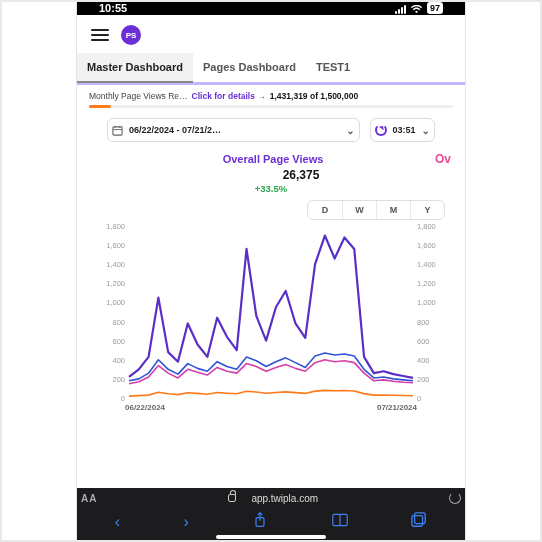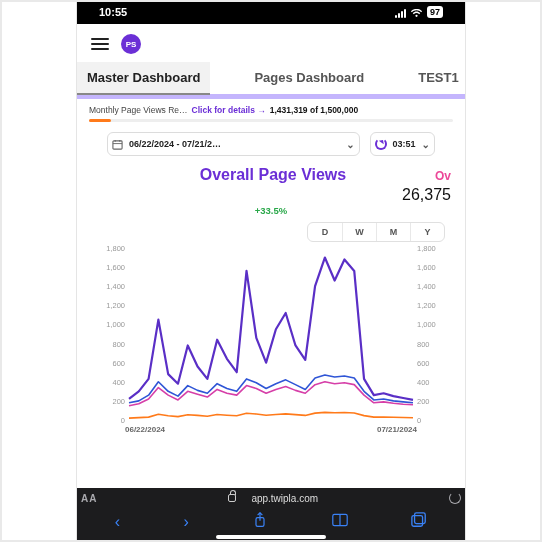--- a/index.html
+++ b/index.html
@@ -1,37 +1,37 @@
 <!DOCTYPE html>
 <html><head>
 <meta charset="utf-8">
 <style>
   * { box-sizing: border-box; margin: 0; padding: 0; }
   body { font-family: -apple-system, BlinkMacSystemFont, "Segoe UI", Helvetica, Arial, sans-serif; background: #fff; width: 542px; height: 542px; overflow: hidden; position: relative; }
 
   .phone { position: absolute; left: 76px; top: 0; width: 390px; height: 542px; background: #fff; border-left: 1px solid #e5e5e5; border-right: 1px solid #e5e5e5; display: flex; flex-direction: column; overflow: hidden; }
 
   
-  .status { height: 24px; background: #000; color: #fff; display: flex; align-items: center; justify-content: space-between; padding: 0 22px; font-size: 11px; font-weight: 700; }
+  .status { height: 15px; background: #000; color: #fff; display: flex; align-items: center; justify-content: space-between; padding: 0 22px; font-size: 11px; font-weight: 700; }
   .status .right { display: flex; align-items: flex-end; gap: 4px; }
   .sig { display: flex; align-items: flex-end; gap: 1px; height: 9px; }
   .sig span { width: 2px; background: #fff; border-radius: 1px; }
   .sig span:nth-child(1){height:3px}.sig span:nth-child(2){height:5px}.sig span:nth-child(3){height:7px}.sig span:nth-child(4){height:9px}
   .wifi { width: 13px; height: 9px; }
   .batt { background:#fff; color:#000; border-radius:3px; padding:0 3px; font-size:9px; font-weight:800; line-height:12px; }
 
   
   .hdr { display:flex; align-items:center; padding: 10px 14px 8px; gap:12px; }
   .menu-icon { width:18px; }
   .menu-icon div { height:2px; background:#222; margin:3px 0; border-radius:1px; }
   .title { font-size:15px; font-weight:800; color:#1a1a1a; letter-spacing:0.2px; flex:1; }
   .avatar { width:20px; height:20px; border-radius:50%; background:#6b2fd6; color:#fff; font-size:8px; font-weight:700; display:flex; align-items:center; justify-content:center; }
 
   
-  .tabs { display:flex; border-bottom:5px solid #c4b5fd; font-size:13px; font-weight:700; color:#555;gap:34px; }
+  .tabs { display:flex; border-bottom:3px solid #c4b5fd; font-size:11px; font-weight:700; color:#555; }
   .tab { padding:8px 10px; white-space:nowrap; }
   .tab.active { background:#f2f2f2; color:#222; border-bottom:2px solid #888; margin-bottom:-1px; }
 
   
   .quota { font-size:8.5px; color:#666; padding:6px 12px 4px; display:flex; gap:4px; white-space:nowrap; overflow:hidden; }
   .quota .lbl { font-weight:400; color:#444; }
   .quota .link { color:#6b2fd6; font-weight:700; }
   .quota .num { font-weight:800; color:#111; }
   .quota-bar { height:3px; margin:0 12px 6px; background:#eee; border-radius:2px; }
   .quota-bar > div { width:6%; height:100%; background:#ff7a1a; border-radius:2px; }
@@ -40,23 +40,23 @@
   .controls { display:flex; gap:10px; padding:4px 30px 6px; }
   .ctrl { border:1px solid #dcdcdc; border-radius:6px; padding:5px 4px; display:flex; align-items:center; gap:6px; font-size:9px; font-weight:700; color:#222; background:#fff; }
   .ctrl.date { flex:1; }
   .ctrl .chev { margin-left:auto; font-size:10px; color:#555; }
   .refresh-ic { width:12px; height:12px; border:2px solid #6b2fd6; border-top-color:transparent; border-radius:50%; position:relative; }
   .refresh-ic::after{content:"";position:absolute;top:-3px;right:-1px;border:3px solid transparent;border-bottom-color:#6b2fd6;transform:rotate(35deg);}
 
   
   .card { margin:4px 14px 0; flex:1; }
   .card-head { display:flex; align-items:baseline; gap:10px; }
-  .chart-title { color:#6b2fd6; font-weight:800; font-size:16px; flex:1; text-align:center; margin-left:30px; }
+  .chart-title { color:#6b2fd6; font-weight:800; font-size:11px; flex:1; text-align:center; margin-left:30px; }
   .peek { color:#ec4899; font-weight:700; font-size:12px; }
-  .total { font-size:16px; font-weight:400; color:#111; text-align:right; margin-left:60px; margin-top:2px;}
+  .total { font-size:12px; font-weight:700; color:#111; text-align:center; margin-left:60px; margin-top:2px;}
   .delta { font-size:9.5px; color:#2aa84a; font-weight:700; text-align:center; margin-top:1px;}
   .periods { margin:6px 6px 2px auto; width:fit-content; border:1px solid #e0e0e0; border-radius:6px; display:flex; }
   .pbtn { width:34px; text-align:center; font-size:9px; font-weight:700; color:#555; padding:4px 0; }
   .pbtn+.pbtn{border-left:1px solid #e8e8e8;}
 
   
   .chart-wrap { height:190px; position:relative; margin-top:2px;}
   .axis-date { font-size:8px; color:#666; font-weight:600; position:absolute; bottom:0; }
 
   

